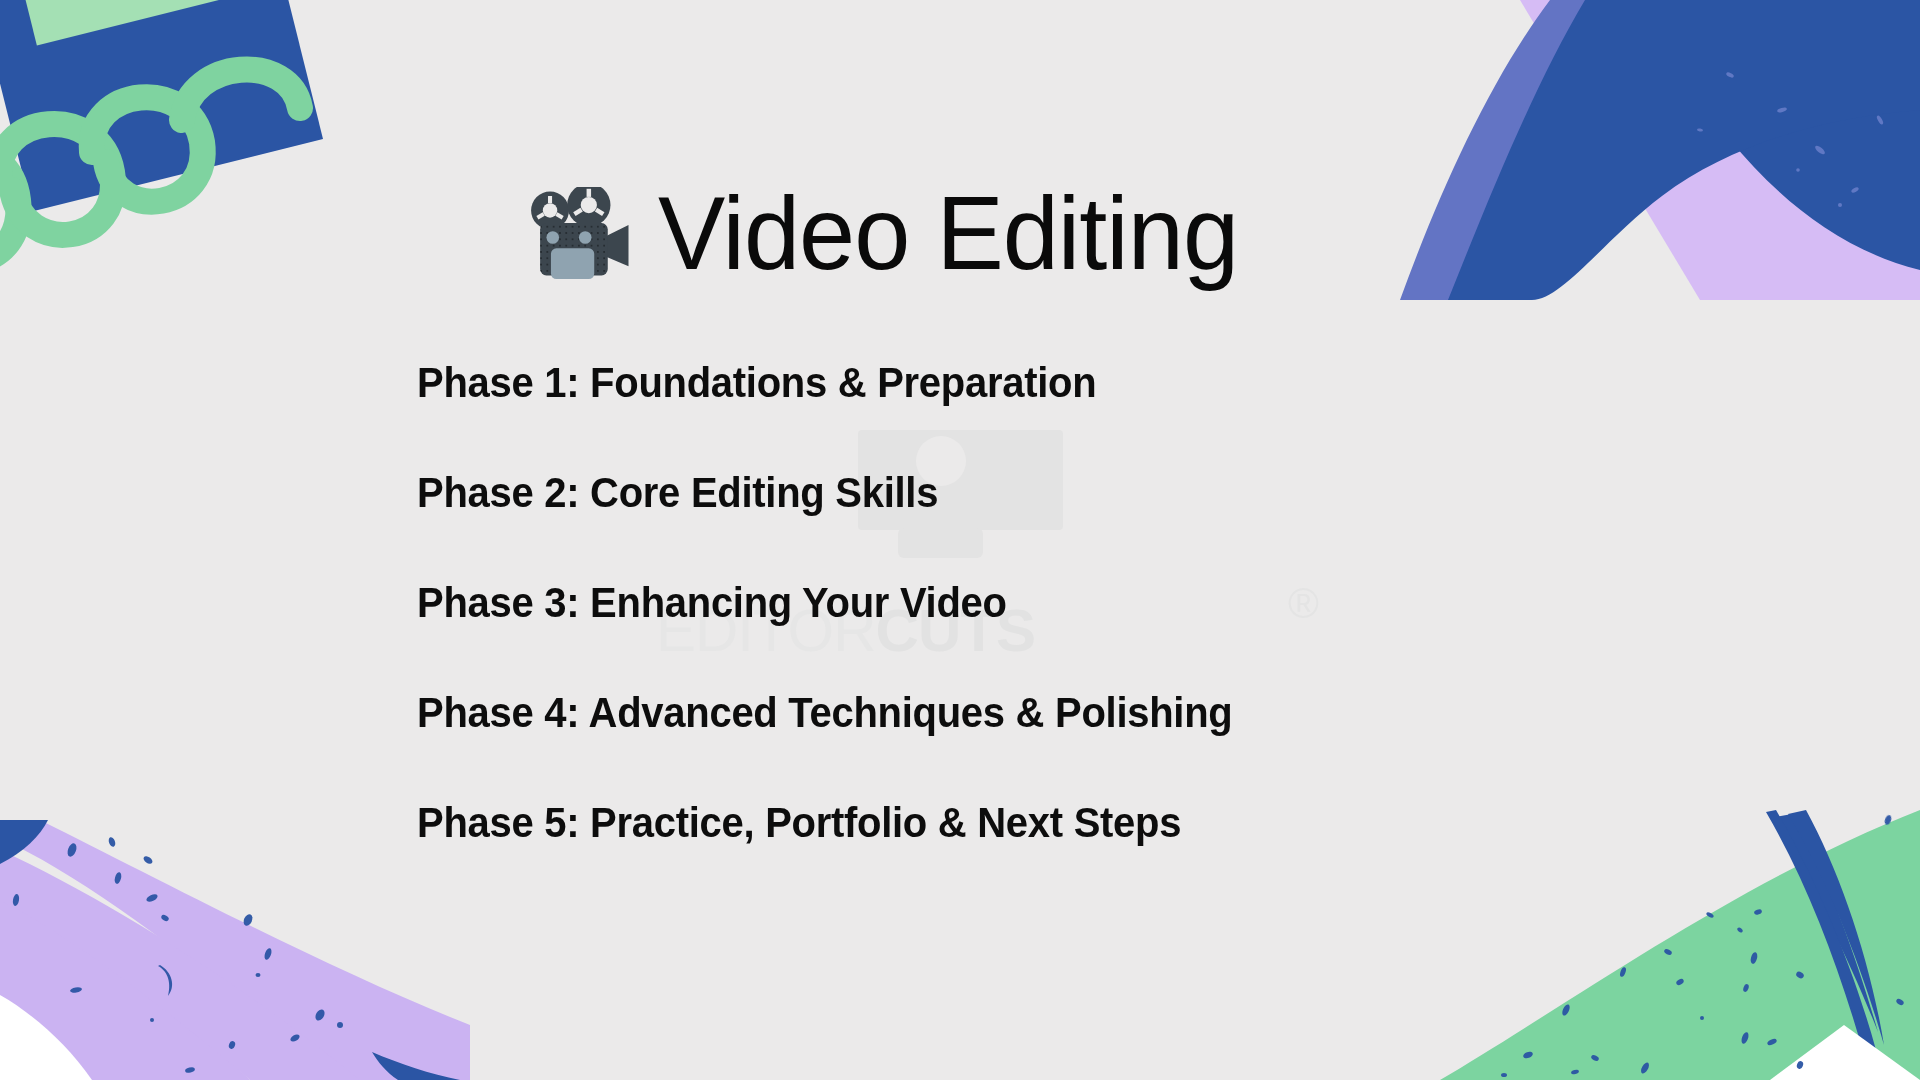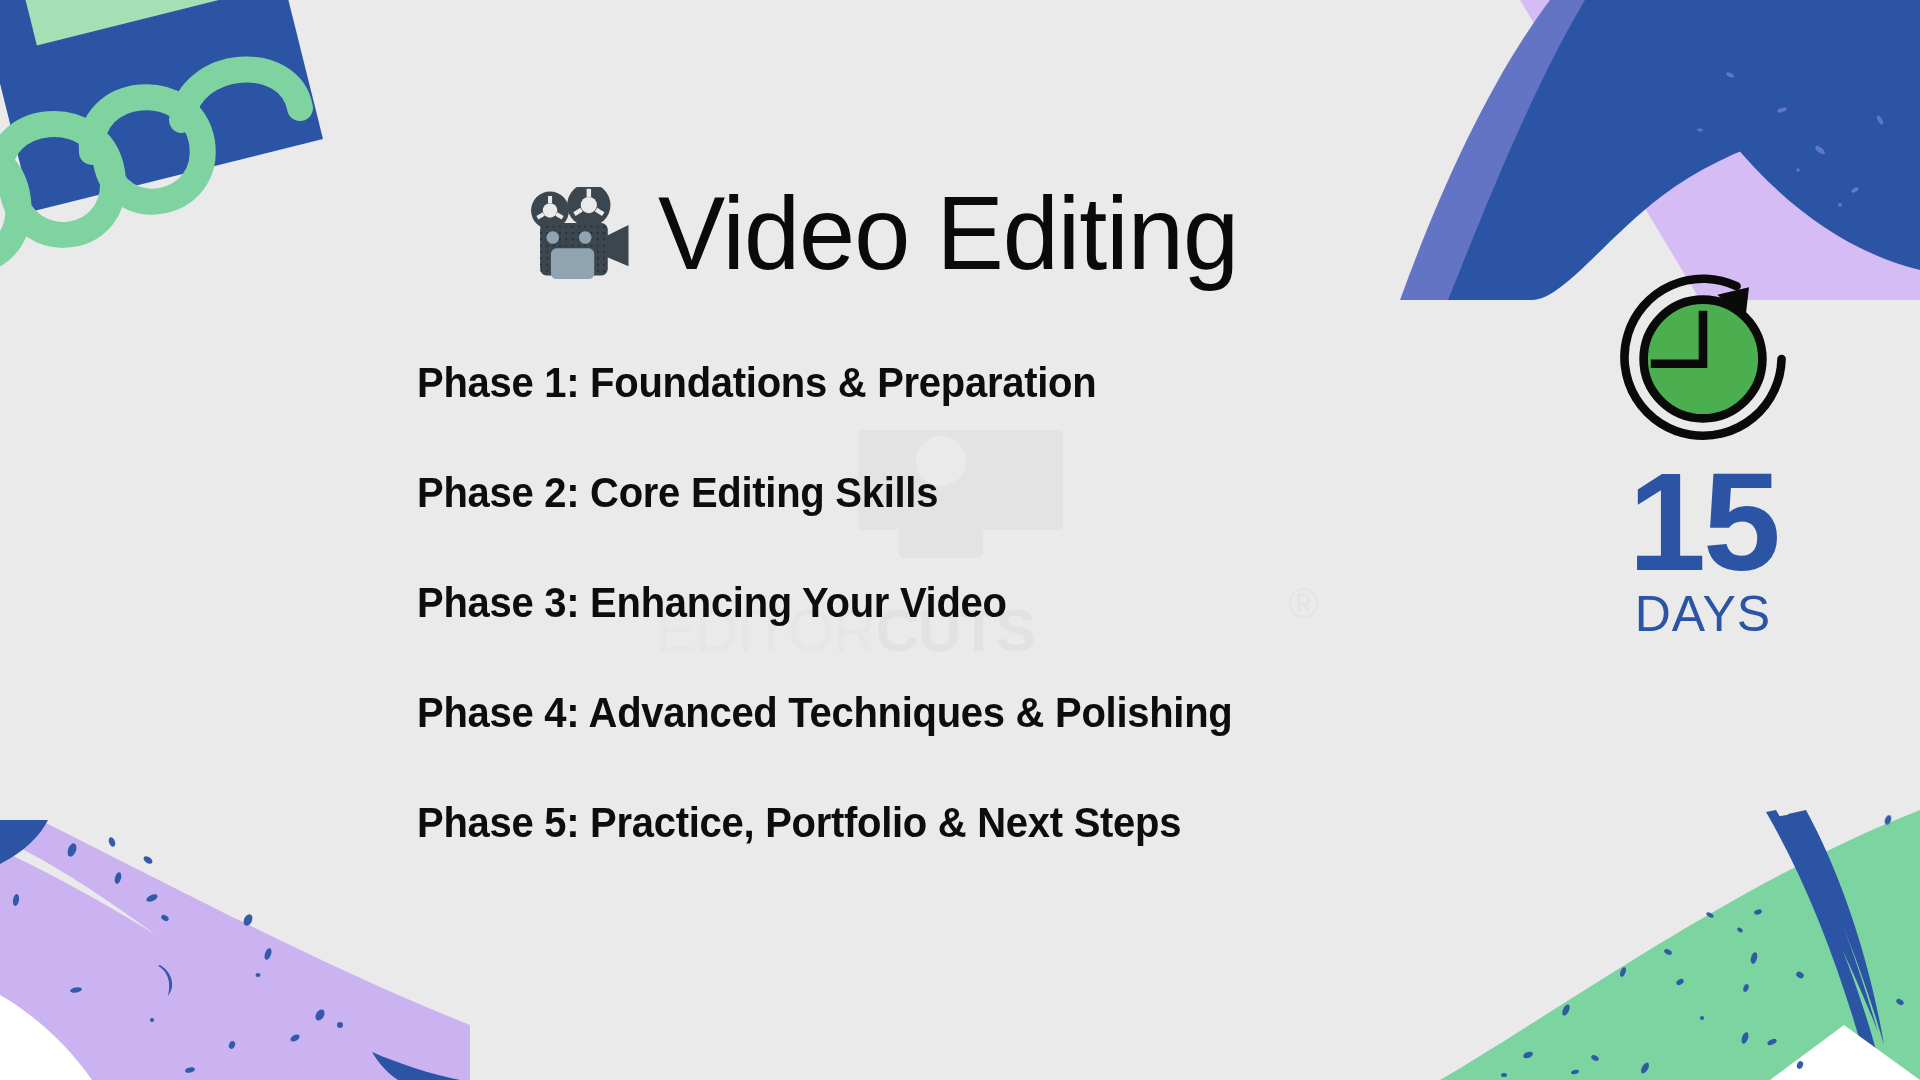--- a/index.html
+++ b/index.html
@@ -261,27 +261,14 @@
   </div>
 
   <div id="phase-list">
     <div class="phase-item">Phase 1: Foundations &amp; Preparation</div>
     <div class="phase-item">Phase 2: Core Editing Skills</div>
     <div class="phase-item">Phase 3: Enhancing Your Video</div>
     <div class="phase-item">Phase 4: Advanced Techniques &amp; Polishing</div>
     <div class="phase-item">Phase 5: Practice, Portfolio &amp; Next Steps</div>
   </div>
 
-  <div id="days-badge">
-    <svg id="clock-icon" viewBox="0 0 190 190">
-
-      <path d="M 130 19 A 82 82 0 1 0 177 95" fill="none" stroke="#0a0a0a" stroke-width="9" stroke-linecap="round"></path>
-      <path d="M 110 28 L 143 20 L 139 55 Z" fill="#0a0a0a"></path>
-
-      <circle cx="95" cy="95" r="62" fill="#4baf4f" stroke="#0a0a0a" stroke-width="9"></circle>
-
-      <path d="M 95 49 L 95 100 L 45 100" fill="none" stroke="#0a0a0a" stroke-width="9" stroke-linecap="square" stroke-linejoin="miter"></path>
-    </svg>
-    <div id="days-number" style="color: rgb(43, 85, 164);">15</div>
-    <div id="days-label" style="color: rgb(43, 85, 164);">DAYS</div>
-  </div>
 
 </div>
 
 </body></html>

